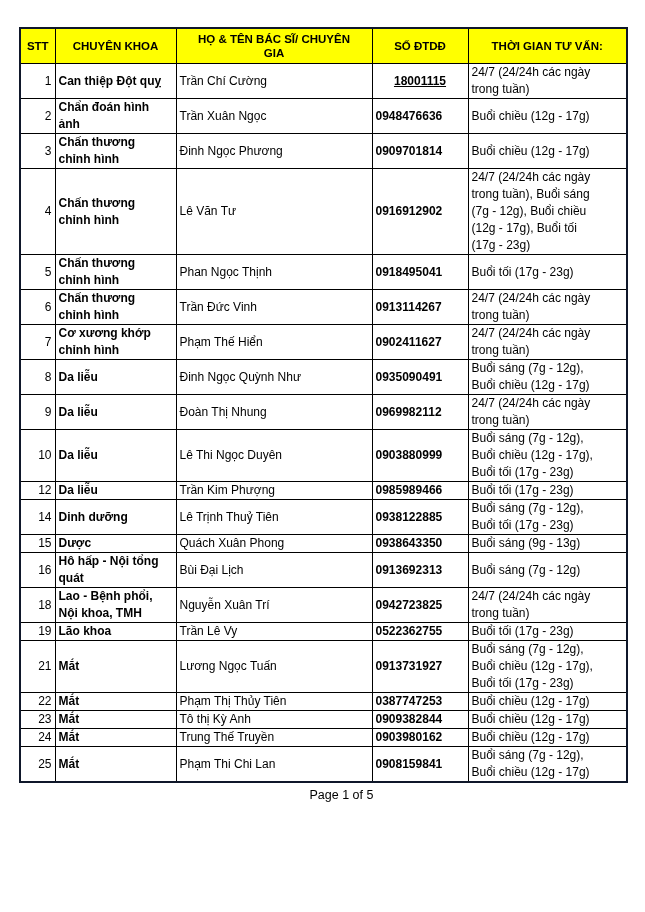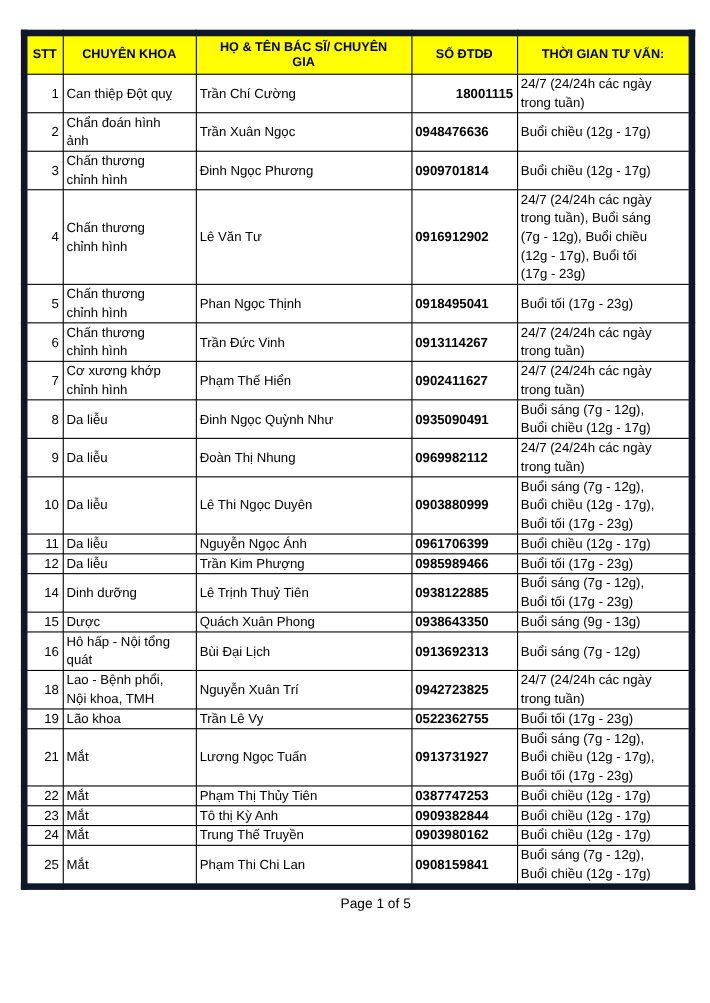--- a/index.html
+++ b/index.html
@@ -8,44 +8,44 @@
     background: #ffffff;
     font-family: "Liberation Sans", sans-serif;
     color: #000000;
   }
   body { height: 912px; overflow: hidden; }
   .sheet { padding-top: 27px; padding-left: 19px; }
   table.roster {
     border-collapse: collapse;
     table-layout: fixed;
     width: 607px;
-    border: 6px solid #0f172a;
+    border: 2px solid #0f172a;
   }
   th, td { border: 1px solid #000; }
   th {
     background: #FFFF00;
     font-weight: bold;
     font-size: 11.5px;
     line-height: 14px;
     text-align: center;
     vertical-align: middle;
     padding: 3px 2px;
     white-space: pre-line;
   }
   td {
     font-size: 12px;
     line-height: 17px;
     vertical-align: middle;
     padding: 0 3px;
     white-space: pre-line;
   }
   td.stt { text-align: right; padding-right: 3px; }
-  td.specialty { font-weight: normal; }
+  td.specialty { font-weight: bold; }
   td.phone { font-weight: bold; }
-  td.phone.align-right { text-align: right; }
+  td.phone.align-right { text-align: center; text-decoration: underline; }
   .footer {
     width: 607px;
     margin-left: 19px;
     margin-top: 5px;
     text-align: center;
     font-size: 12.5px;
     line-height: 15px;
   }
 </style>
 </head>
@@ -152,27 +152,20 @@
         <tr>
           <td class="stt">10</td>
           <td class="specialty">Da liễu</td>
           <td class="doctor">Lê Thi Ngọc Duyên</td>
           <td class="phone">0903880999</td>
           <td class="time">Buổi sáng (7g - 12g),
 Buổi chiều (12g - 17g),
 Buổi tối (17g - 23g)</td>
         </tr>
         <tr>
-          <td class="stt">11</td>
-          <td class="specialty">Da liễu</td>
-          <td class="doctor">Nguyễn Ngọc Ánh</td>
-          <td class="phone">0961706399</td>
-          <td class="time">Buổi chiều (12g - 17g)</td>
-        </tr>
-        <tr>
           <td class="stt">12</td>
           <td class="specialty">Da liễu</td>
           <td class="doctor">Trần Kim Phượng</td>
           <td class="phone">0985989466</td>
           <td class="time">Buổi tối (17g - 23g)</td>
         </tr>
         <tr>
           <td class="stt">14</td>
           <td class="specialty">Dinh dưỡng</td>
           <td class="doctor">Lê Trịnh Thuỷ Tiên</td>

